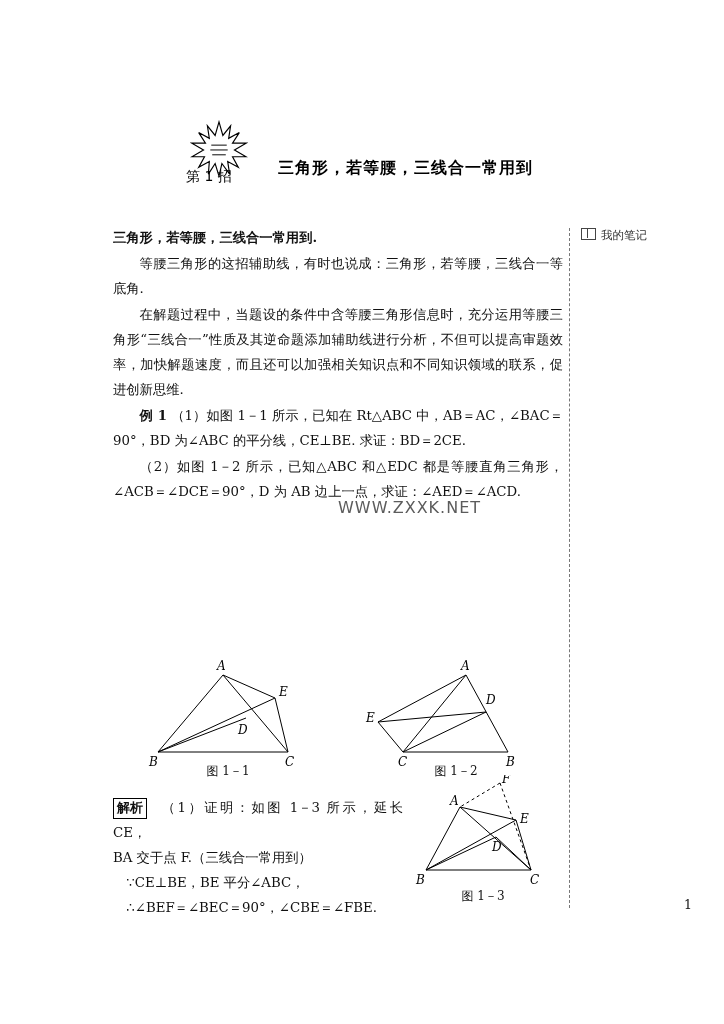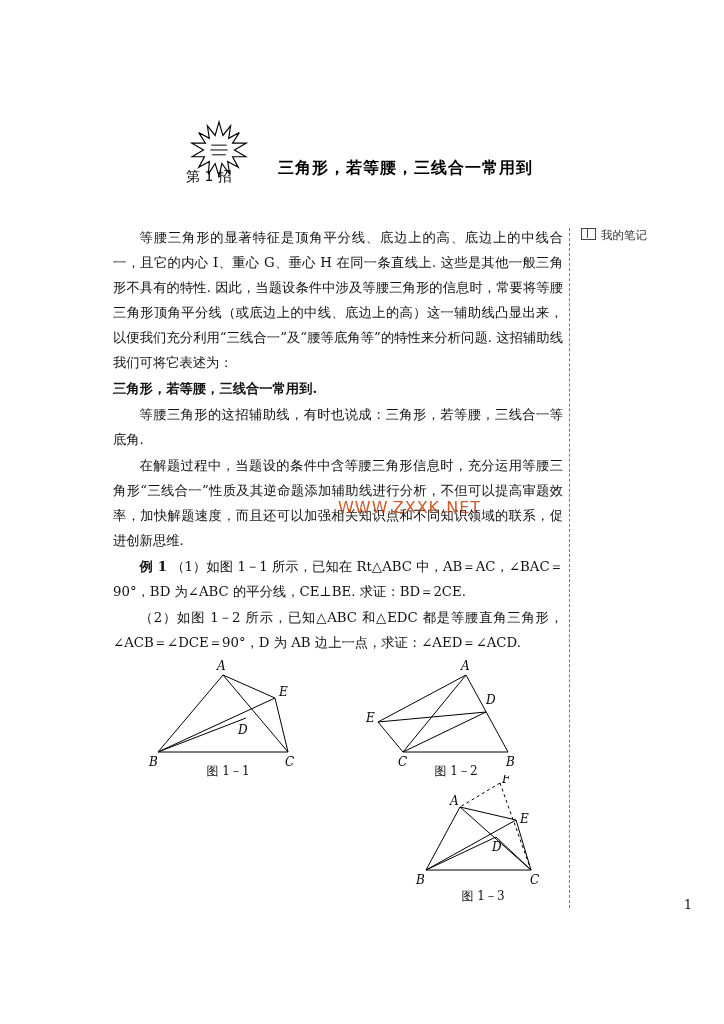--- a/index.html
+++ b/index.html
@@ -137,21 +137,21 @@
     font-weight: bold;
     line-height: 18px;
     font-family: "DejaVu Sans","Liberation Sans",sans-serif;
   }
 
   .watermark {
     position: absolute;
     left: 300px;
     top: 498px;
     font-size: 16px;
-    color: #c2410c;
+    color: #404040;
     font-family: "DejaVu Sans","Liberation Sans",sans-serif;
     letter-spacing: 1px;
     opacity: .85;
     transform: rotate(0deg);
   }
 
   .page-number {
     position: absolute;
     right: 70px;
     bottom: 44px;
@@ -177,21 +177,20 @@
     <div class="chapter-title">三角形，若等腰，三线合一常用到</div>
   </div>
 
   <div class="vsep"></div>
 
   <div class="notes-col">
     <span class="bk-icon"></span><span>我的笔记</span>
   </div>
 
   <div class="body-col">
-    <p class="para indent">等腰三角形的显著特征是顶角平分线、底边上的高、底边上的中线合一，且它的内心 I、重心 G、垂心 H 在同一条直线上. 这些是其他一般三角形不具有的特性. 因此，当题设条件中涉及等腰三角形的信息时，常要将等腰三角形顶角平分线（或底边上的中线、底边上的高）这一辅助线凸显出来，以便我们充分利用“三线合一”及“腰等底角等”的特性来分析问题. 这招辅助线我们可将它表述为：</p>
     <p class="para center">三角形，若等腰，三线合一常用到.</p>
     <p class="para indent">等腰三角形的这招辅助线，有时也说成：三角形，若等腰，三线合一等底角.</p>
     <p class="para indent">在解题过程中，当题设的条件中含等腰三角形信息时，充分运用等腰三角形“三线合一”性质及其逆命题添加辅助线进行分析，不但可以提高审题效率，加快解题速度，而且还可以加强相关知识点和不同知识领域的联系，促进创新思维.</p>
     <p class="para indent">
       <span class="example-label">例 1</span>
       <span>（1）如图 1－1 所示，已知在 Rt△ABC 中，AB＝AC，∠BAC＝90°，BD 为∠ABC 的平分线，CE⊥BE. 求证：BD＝2CE.</span>
     </p>
     <p class="para indent">（2）如图 1－2 所示，已知△ABC 和△EDC 都是等腰直角三角形，∠ACB＝∠DCE＝90°，D 为 AB 边上一点，求证：∠AED＝∠ACD.</p>
   </div>
 
@@ -226,20 +225,29 @@
       <line x1="45" y1="92" x2="128" y2="52" stroke="#000" stroke-width="1"></line>
       <text x="103" y="10">A</text>
       <text x="128" y="44">D</text>
       <text x="8" y="62">E</text>
       <text x="40" y="106">C</text>
       <text x="148" y="106">B</text>
     </svg>
     <div class="figcap" style="left:48px; top:103px;">图 1－2</div>
   </div>
 
+  <div style="position:absolute; left:75px; top:795px; width:290px;">
+    <p class="para" style="margin:0;">
+      <span class="jiexi-box">解析</span>
+      <span style="margin-left:8px;">（1）证明：如图 1－3 所示，延长 CE，</span>
+    </p>
+    <p class="para" style="margin:0;">BA 交于点 F.（三线合一常用到）</p>
+    <p class="para" style="margin:0; text-indent:1em;">∵CE⊥BE，BE 平分∠ABC，</p>
+    <p class="para" style="margin:0; text-indent:1em;">∴∠BEF＝∠BEC＝90°，∠CBE＝∠FBE.</p>
+  </div>
 
   <div class="figwrap" style="left:370px; top:775px; width:170px; height:135px;">
     <svg width="170" height="120" viewBox="0 0 170 120">
 
       <line x1="92" y1="8" x2="52" y2="32" stroke="#000" stroke-width="1" stroke-dasharray="3,3"></line>
       <line x1="92" y1="8" x2="123" y2="95" stroke="#000" stroke-width="1" stroke-dasharray="3,3"></line>
 
       <polygon points="52,32 18,95 123,95" fill="none" stroke="#000" stroke-width="1"></polygon>
       <line x1="18" y1="95" x2="108" y2="45" stroke="#000" stroke-width="1"></line>
       <line x1="52" y1="32" x2="108" y2="45" stroke="#000" stroke-width="1"></line>

